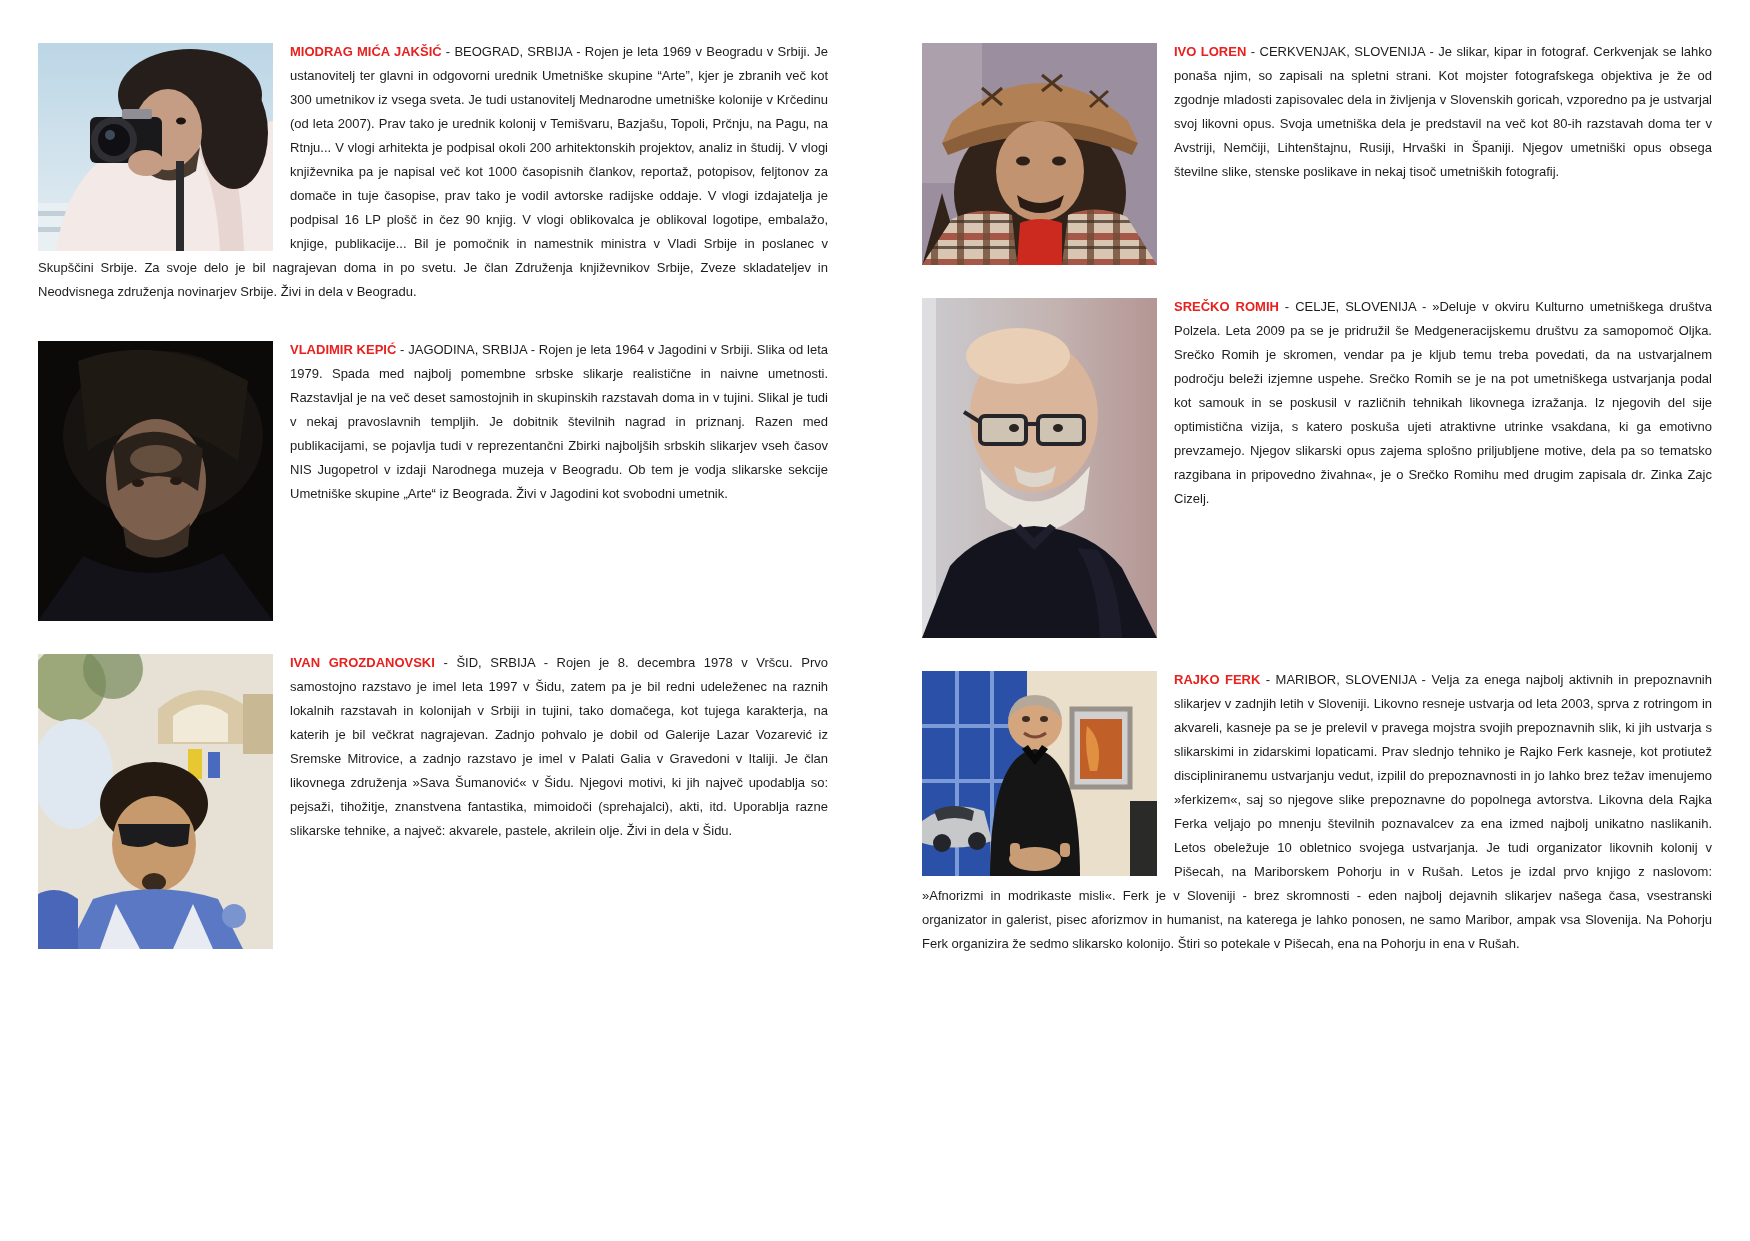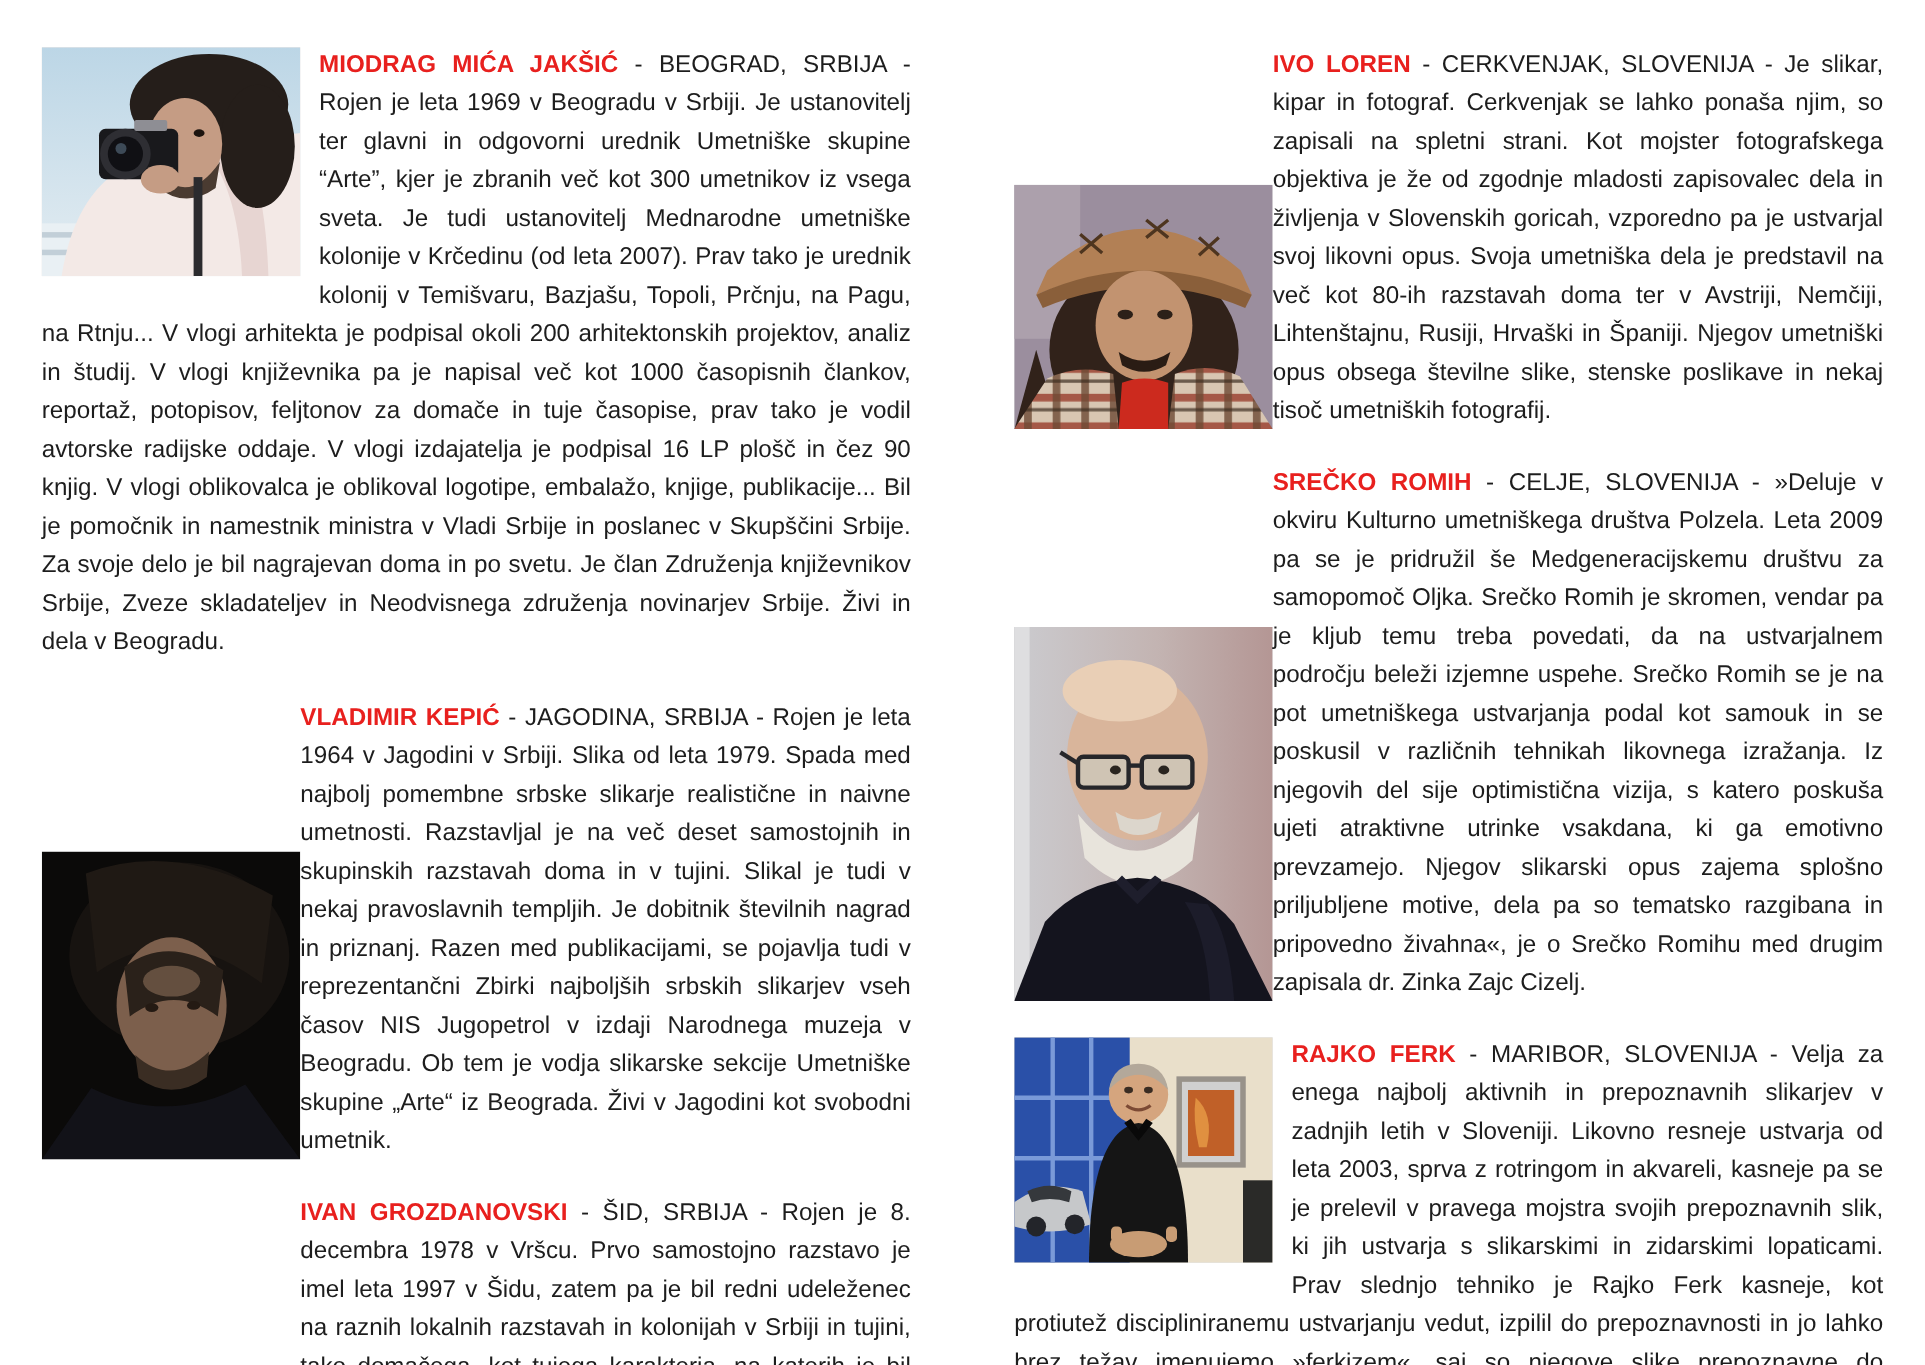--- a/index.html
+++ b/index.html
@@ -11,27 +11,27 @@
     padding:40px 38px 0 38px;
     display:flex;gap:94px;
     font-family:"Liberation Sans",sans-serif;
     color:#1d1d1d;
     overflow:hidden;
   }
   .column{width:790px;flex:0 0 790px;}
   .entry{clear:both;margin-bottom:30px;}
   .entry.wrap{margin-bottom:34px;}
   .bio{
-    font-size:22px;line-height:35px;
+    font-size:13px;line-height:24px;
     text-align:justify;margin:0;
     color:#1d1d1d;
   }
   .artist-name{color:#e8201e;font-weight:bold;}
   .entry.wrap .photo{float:left;margin:3px 17px 3px 0;}
-  .entry.side{display:flex;gap:0;align-items:flex-end;}
+  .entry.side{display:flex;gap:17px;align-items:flex-start;}
   .entry.side .photo{flex:0 0 auto;margin-top:3px;}
   .entry.side .bio{flex:1;}
   .photo{display:block;overflow:hidden;background:#ddd;}
   .photo svg{display:block;width:100%;height:100%;}
   .ph1{width:235px;height:208px;}
   .ph2{width:235px;height:280px;}
   .ph3{width:235px;height:295px;}
   .ph4{width:235px;height:222px;}
   .ph5{width:235px;height:340px;}
   .ph6{width:235px;height:205px;}

